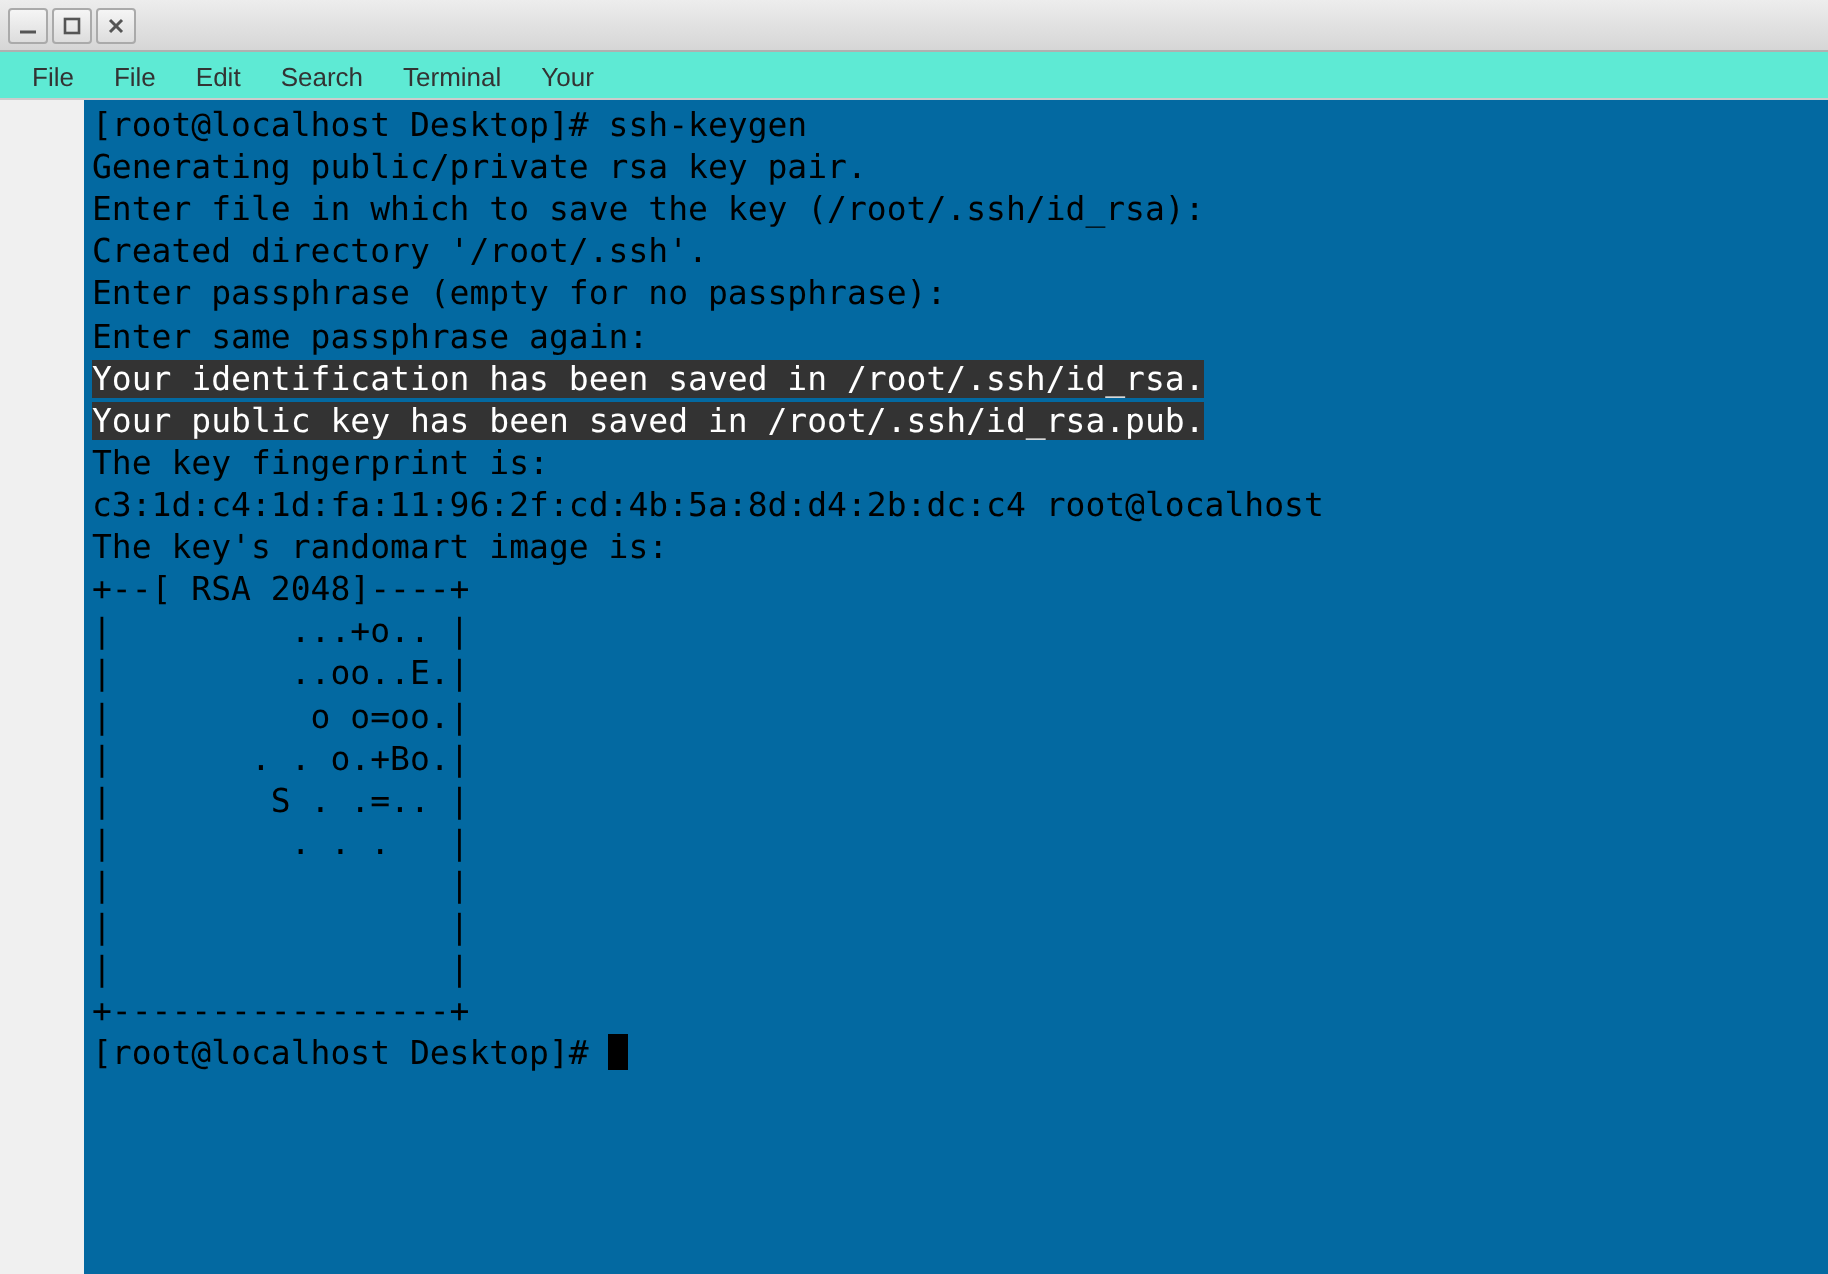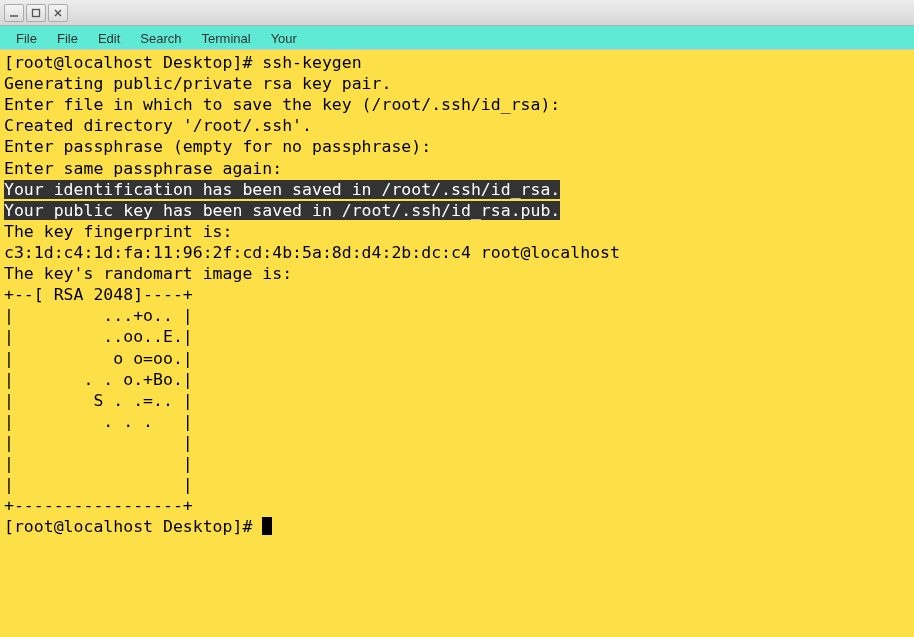--- a/index.html
+++ b/index.html
@@ -56,28 +56,29 @@
       gap: 0;
     }
     .menu-item {
       padding: 3px 10px;
       font-size: 13px;
       color: #333;
       cursor: pointer;
     }
     .terminal {
       flex: 1;
-      background: #fde047;
+      background: #0369a1;
       padding: 2px 4px;
       font-family: "DejaVu Sans Mono", "Courier New", monospace;
       font-size: 16.5px;
       line-height: 1.28;
       color: #000;
       white-space: pre;
       overflow: hidden;
+      margin-left: 42px;
     }
     .term-line { display: block; }
     .sel {
       background: #333333;
       color: #ffffff;
     }
     .cursor {
       display: inline-block;
       width: 10px;
       height: 18px;

